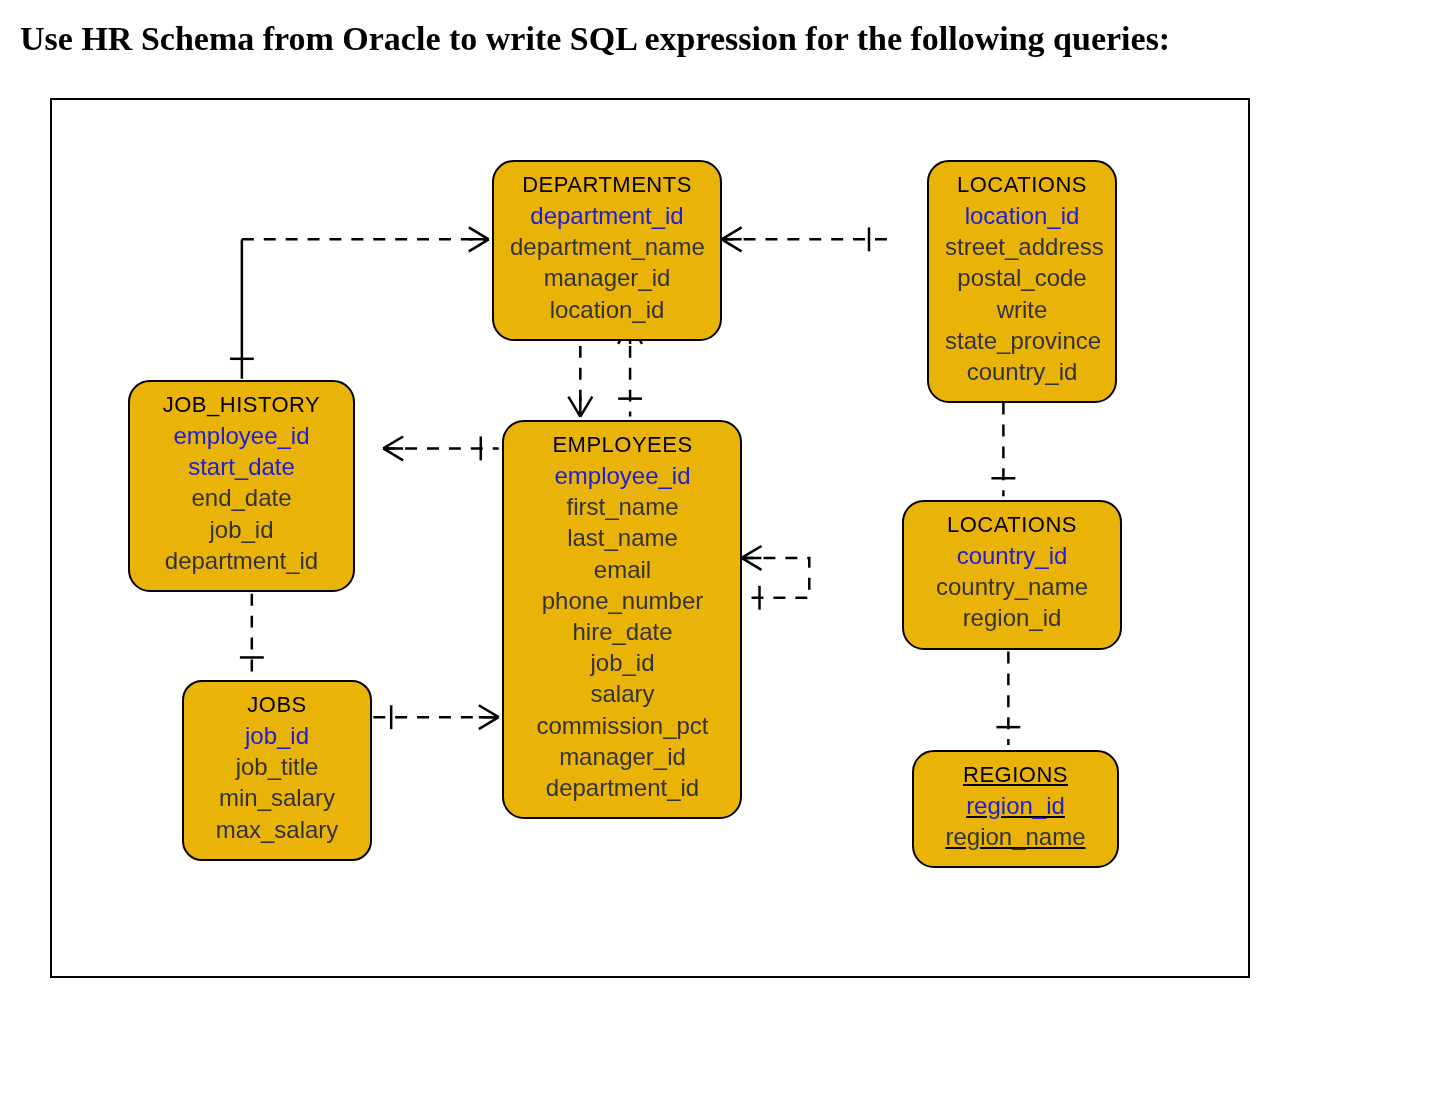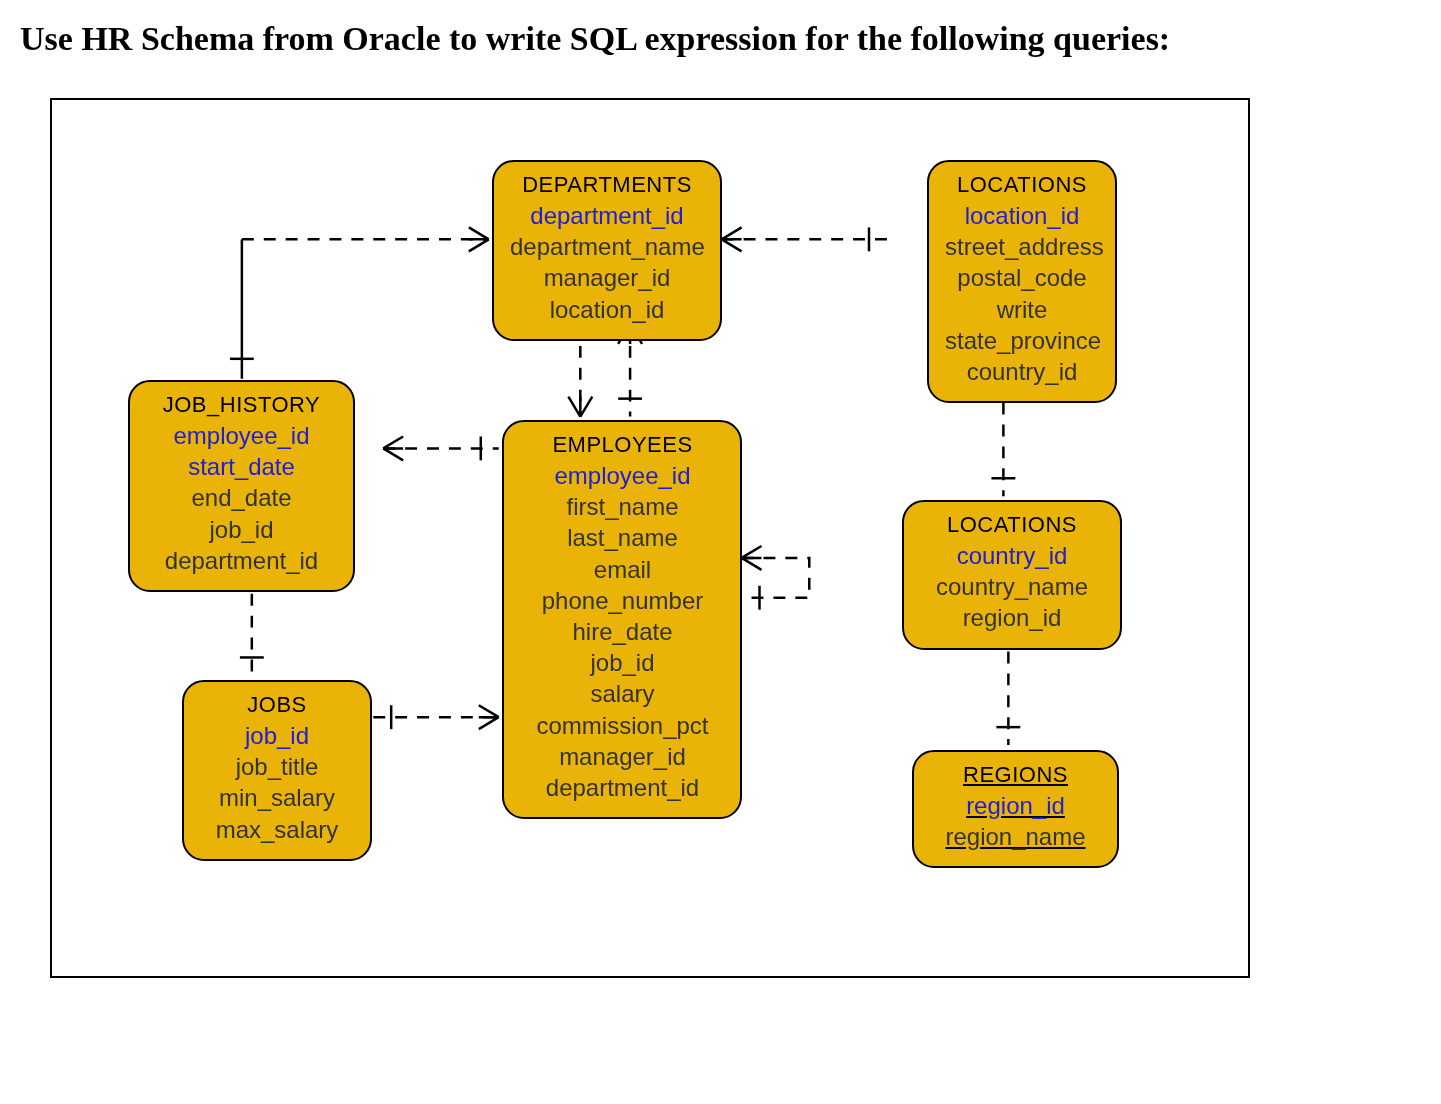--- a/index.html
+++ b/index.html
@@ -51,21 +51,21 @@
   .entity-field.pk {
     color: #2020d0;
   }
 
   
   .e-departments { left: 440px; top: 60px;  width: 230px; }
   .e-locations   { left: 875px; top: 60px;  width: 190px; }
   .e-jobhistory  { left: 76px;  top: 280px; width: 227px; }
   .e-employees   { left: 450px; top: 320px; width: 240px; padding-left: 17px; }
   .e-countries   { left: 850px; top: 400px; width: 220px; }
-  .e-jobs        { left: 130px; top: 580px; width: 190px; }
+  .e-jobs        { left: 130px; top: 580px; width: 190px; border-radius: 20px; }
   .e-regions     { left: 860px; top: 650px; width: 207px; text-decoration: underline; }
 
   svg.connectors {
     position: absolute;
     inset: 0;
     width: 100%;
     height: 100%;
     pointer-events: none;
   }
 </style>

